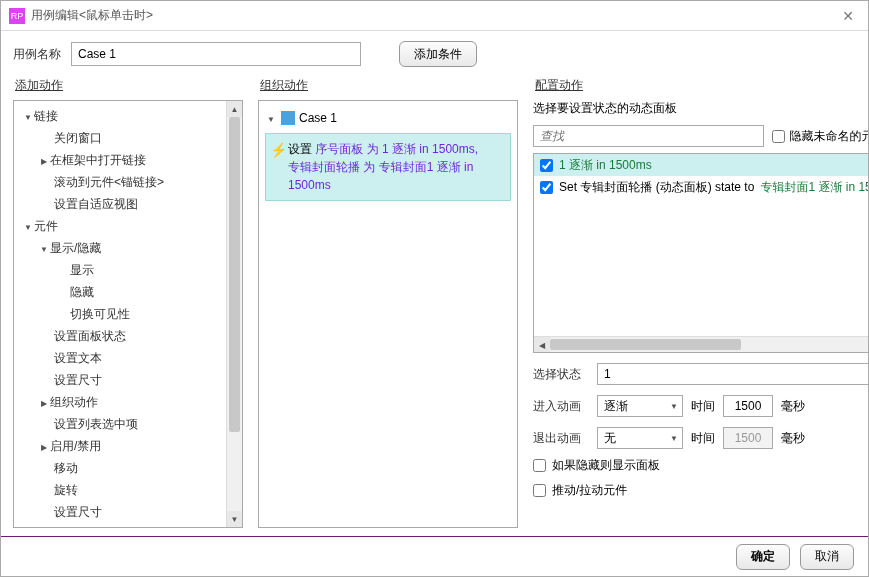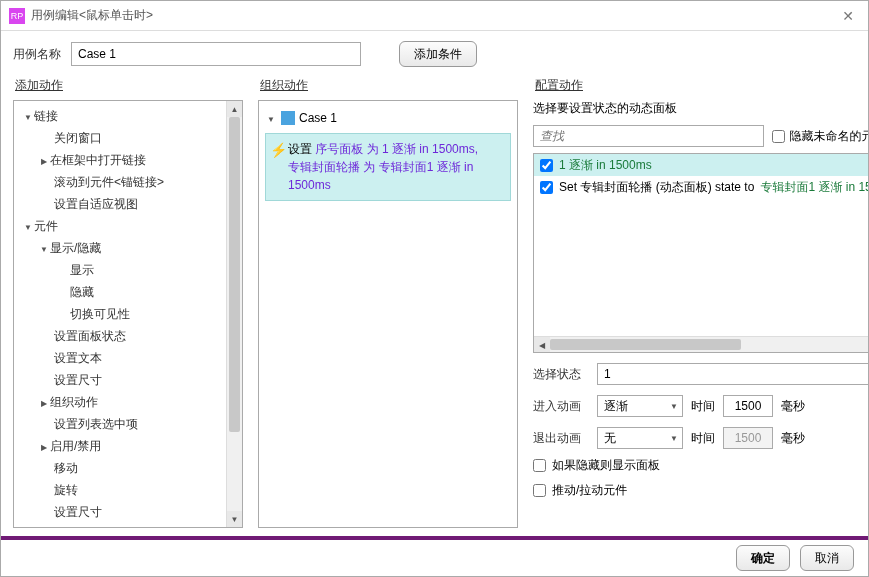--- a/index.html
+++ b/index.html
@@ -53,21 +53,21 @@
 .hscroll .thumb { position: absolute; top: 2px; bottom: 2px; left: 0; width: 60%; background: #c8c8c8; border-radius: 2px; }
 .form-row { display: flex; align-items: center; gap: 8px; margin-top: 10px; }
 .form-row .label { width: 56px; }
 .select { border: 1px solid #aaa; height: 22px; background: #fff; display: flex; align-items: center; padding: 0 4px 0 6px; position: relative; }
 .select .sel-caret { margin-left: auto; font-size: 8px; color: #555; }
 .select.wide { flex: 1; }
 .select.med { width: 86px; }
 .num-input { width: 50px; height: 22px; border: 1px solid #aaa; text-align: center; }
 .num-input.disabled { background: #f3f3f3; color: #999; }
 .opt-row { display: flex; align-items: center; gap: 6px; margin-top: 8px; }
-.footer { height: 40px; border-top: 4px solid #701a75; display: flex; align-items: center; justify-content: flex-end; gap: 10px; padding: 0 14px; }
+.footer { height: 40px; border-top: 1px solid #701a75; display: flex; align-items: center; justify-content: flex-end; gap: 10px; padding: 0 14px; }
 </style>
 </head>
 <body>
 
 <div class="titlebar">
   <div class="app-icon">RP</div>
   <span class="title-text">用例编辑&lt;鼠标单击时&gt;</span>
   <span class="close-x">✕</span>
 </div>
 

